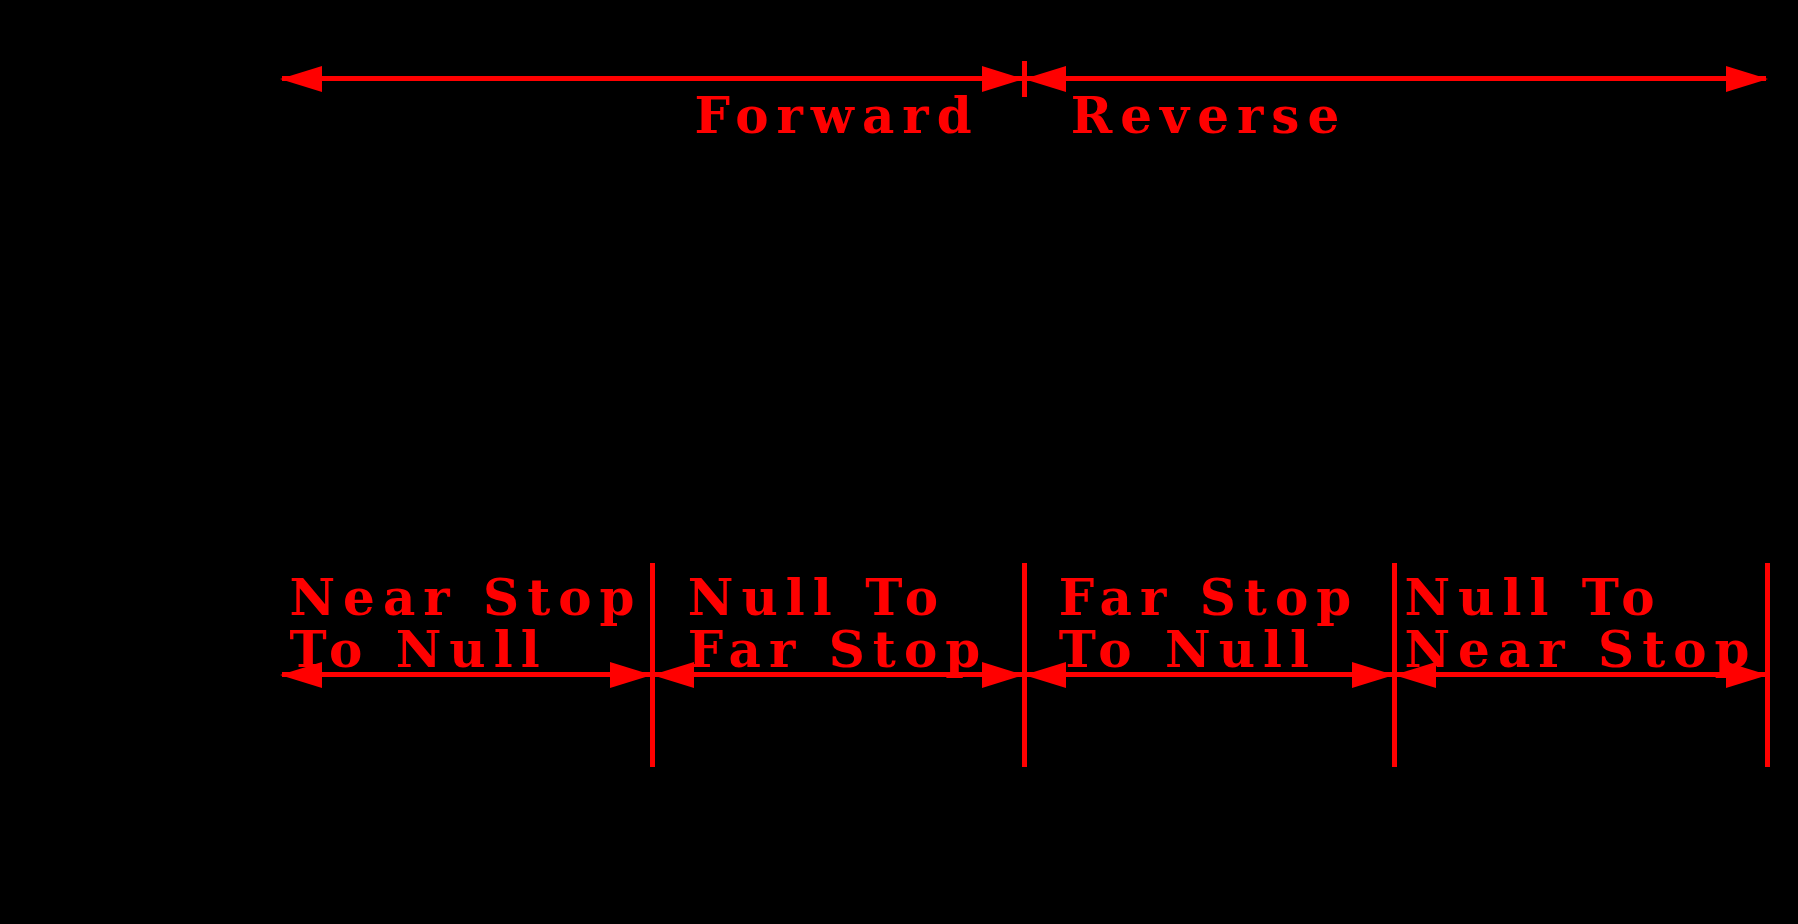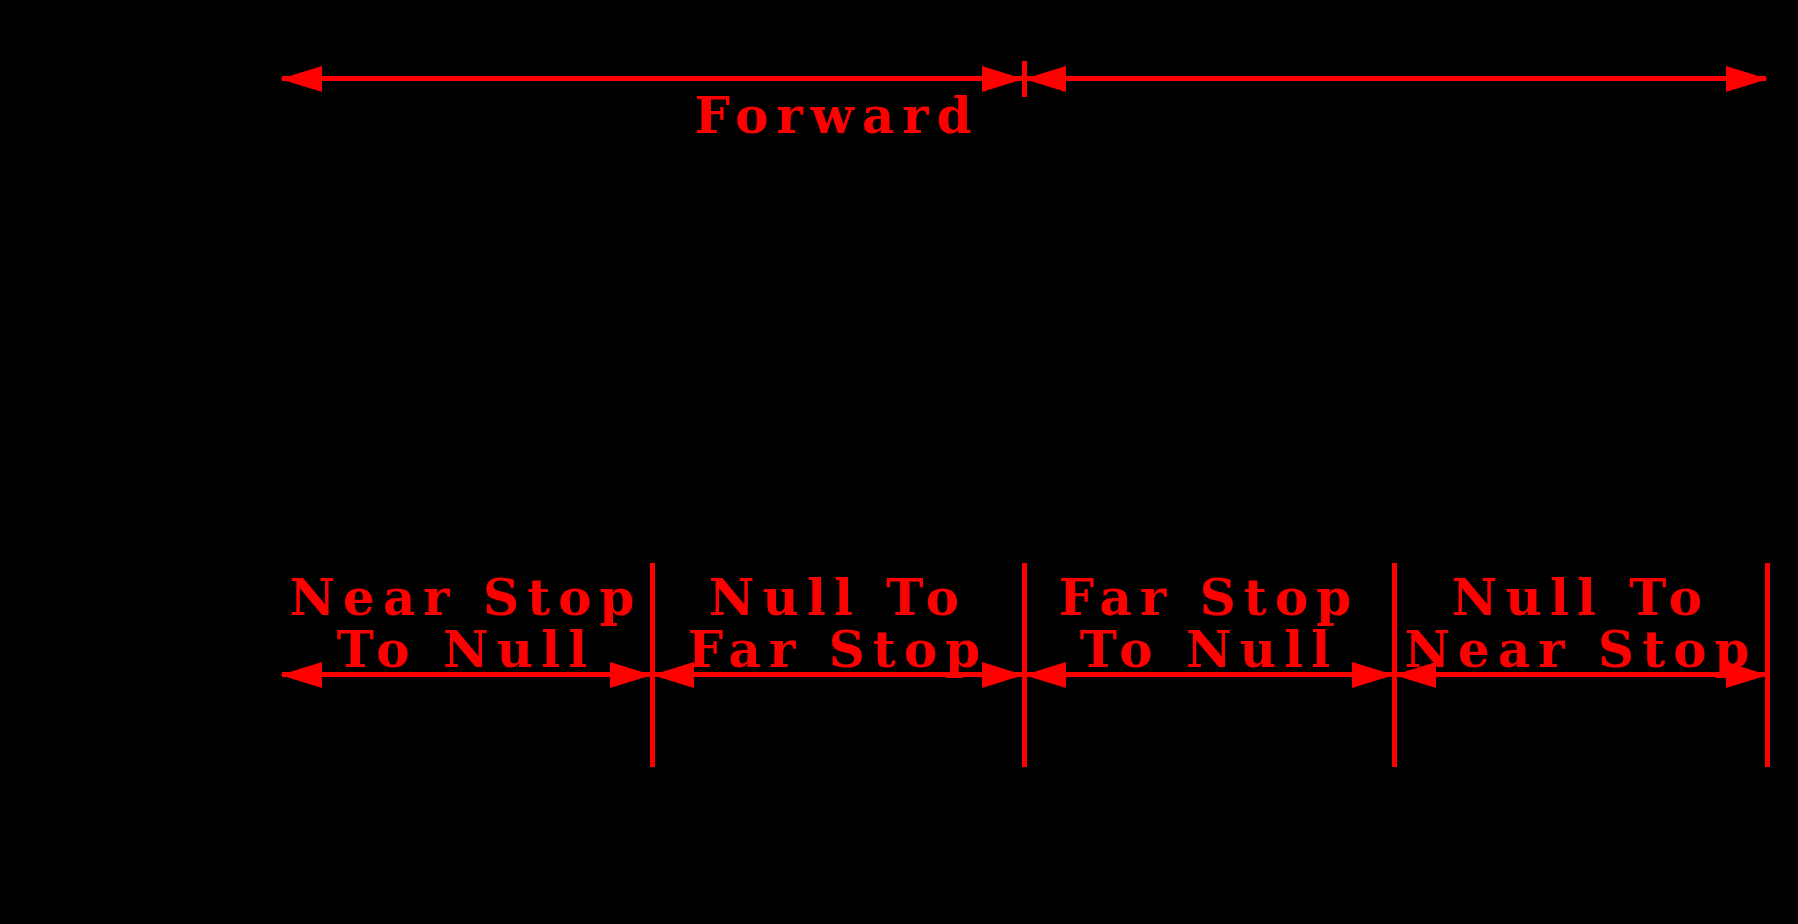--- a/index.html
+++ b/index.html
@@ -16,21 +16,21 @@
   .shaft  { position:absolute; left:2px; right:2px; top:10px; height:5px; background:var(--accent); }
   .head   { position:absolute; top:0; width:0; height:0;
             border-top:13px solid transparent; border-bottom:13px solid transparent; }
   .head-left  { left:0;  border-right:42px solid var(--accent); }
   .head-right { right:0; border-left:42px solid var(--accent); }
   
   .vline { position:absolute; width:5px; background:var(--accent); }
   
   .rlabel {
     position:absolute; transform:translateX(-50%);
-    white-space:nowrap; text-align:center;
+    white-space:nowrap; 
     font-size:50px; line-height:52px; letter-spacing:8px;
   }
   .rlabel span { display:block; }
 </style>
 </head>
 <body>
 
 <div class="canvas">
 
   <div class="harrow" style="left:280px; top:66px; width:744px;">
@@ -42,20 +42,21 @@
   <div class="harrow" style="left:1024px; top:66px; width:744px;">
     <div class="shaft"></div>
     <div class="head head-left"></div>
     <div class="head head-right"></div>
   </div>
 
   <div class="vline" style="left:1022px; top:61px; height:36px;"></div>
 
   <div class="rlabel" style="left:837px; top:90px;">Forward</div>
 
+  <div class="rlabel" style="left:1209px; top:90px;">Reverse</div>
 
   <div class="vline" style="left:650px;  top:563px; height:204px;"></div>
   <div class="vline" style="left:1022px; top:563px; height:204px;"></div>
   <div class="vline" style="left:1392px; top:563px; height:204px;"></div>
   <div class="vline" style="left:1765px; top:563px; height:204px;"></div>
 
   <div class="harrow" style="left:280px; top:662px; width:372px;">
     <div class="shaft"></div>
     <div class="head head-left"></div>
     <div class="head head-right"></div>

